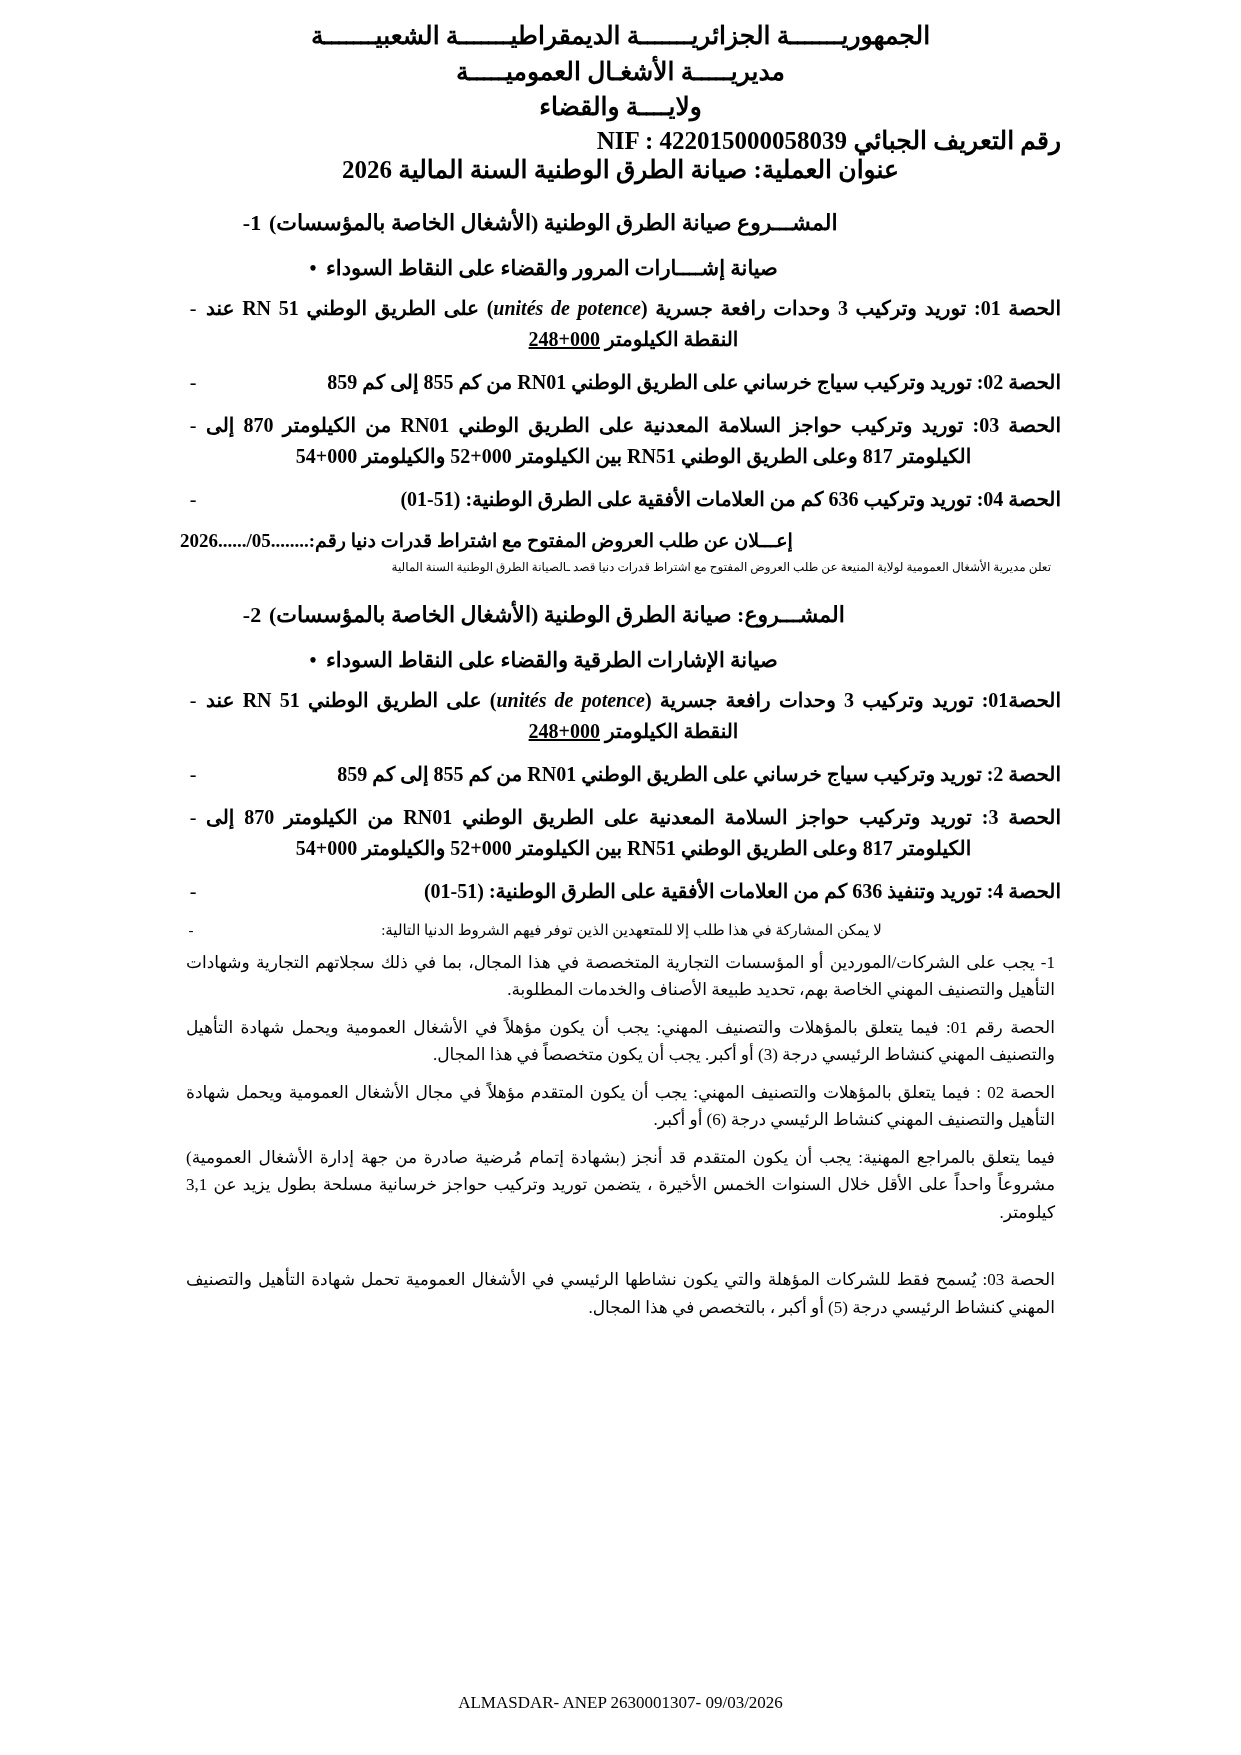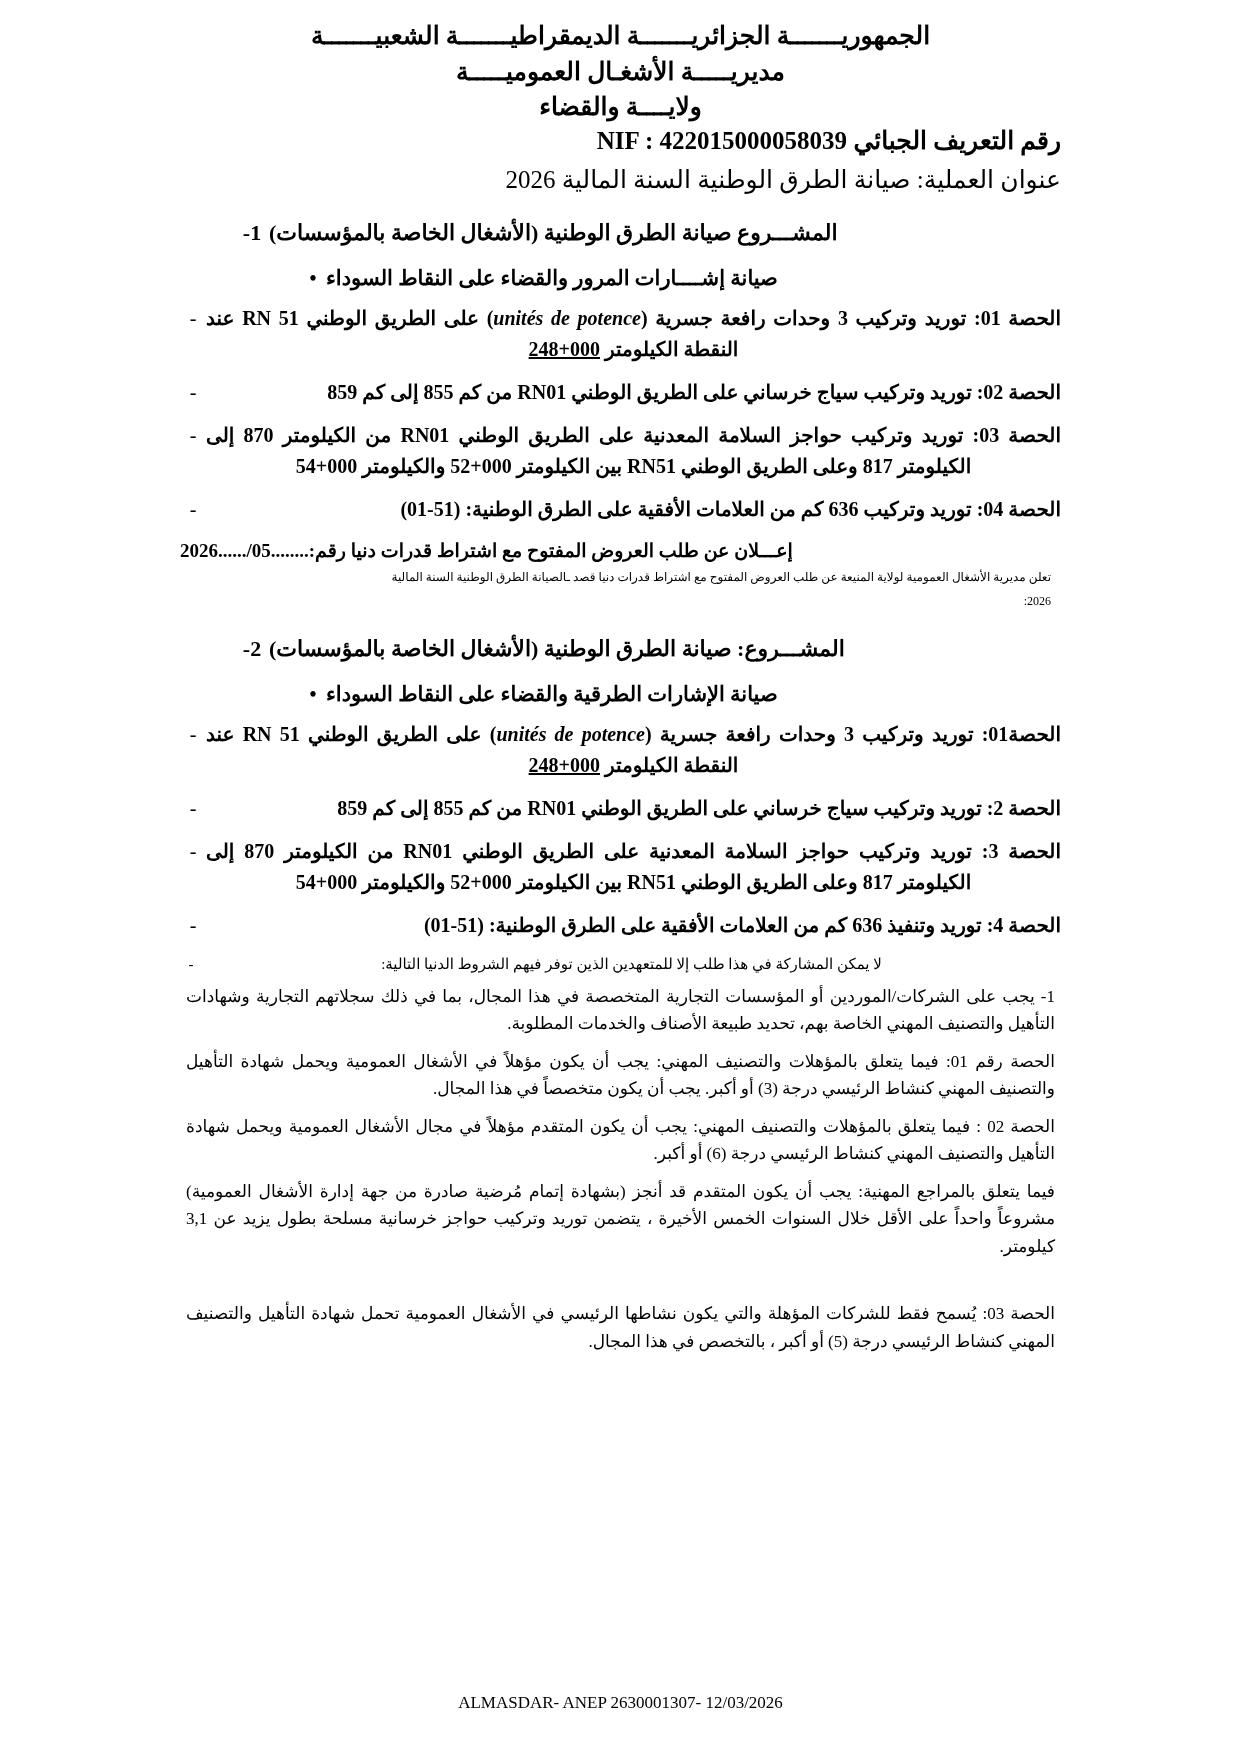--- a/index.html
+++ b/index.html
@@ -35,23 +35,24 @@
   .hdr-nif {
     font-size: 25px;
     font-weight: bold;
     direction: rtl;
     text-align: right;
     margin-top: 1px;
   }
   .hdr-nif .lat { direction: ltr; unicode-bidi: embed; }
 
   .op-title {
-    font-weight: normal;
+    text-align: center;
+    font-weight: bold;
     font-size: 25px;
-    margin-top: 10px;
+    margin-top: 0;
     white-space: nowrap;
   }
 
   
   .num-item {
     display: flex;
     flex-direction: row-reverse;
     justify-content: flex-start;
     align-items: baseline;
     font-weight: bold;
@@ -208,21 +209,20 @@
     <span class="body"><span>الحصة 03: توريد وتركيب حواجز السلامة المعدنية على الطريق الوطني </span><span class="lat">RN01</span><span> من الكيلومتر 870 إلى الكيلومتر 817 وعلى الطريق الوطني </span><span class="lat">RN51</span><span> بين الكيلومتر 000+52 والكيلومتر 000+54</span></span>
   </div>
 
   <div class="lot">
     <span class="dash">-</span>
     <span class="body">الحصة 04: توريد وتركيب 636 كم من العلامات الأفقية على الطرق الوطنية: (51-01)</span>
   </div>
 
   <div class="announce">إعـــلان عن طلب العروض المفتوح مع اشتراط قدرات دنيا رقم:........05/......2026</div>
   <div class="small-para">تعلن مديرية الأشغال العمومية لولاية المنيعة عن طلب العروض المفتوح مع اشتراط قدرات دنيا قصد ـالصيانة الطرق الوطنية  السنة المالية</div>
-  <div class="small-para">2026:</div>
 
   <div class="num-item">
     <span class="marker">2-</span>
     <span class="txt">المشـــروع: صيانة الطرق الوطنية (الأشغال الخاصة بالمؤسسات)</span>
   </div>
 
   <div class="bullet-item">
     <span class="dot">•</span>
     <span>صيانة الإشارات الطرقية والقضاء على النقاط السوداء</span>
   </div>
@@ -254,14 +254,14 @@
 
   <div class="cond-p">1- يجب على الشركات/الموردين أو المؤسسات التجارية المتخصصة في هذا المجال، بما في ذلك سجلاتهم التجارية وشهادات التأهيل والتصنيف المهني الخاصة بهم، تحديد طبيعة الأصناف والخدمات المطلوبة.</div>
   <div class="cond-p">الحصة رقم 01: فيما يتعلق بالمؤهلات والتصنيف المهني: يجب أن يكون مؤهلاً في الأشغال العمومية ويحمل شهادة التأهيل والتصنيف المهني كنشاط الرئيسي درجة (3) أو أكبر. يجب أن يكون متخصصاً في هذا المجال.</div>
   <div class="cond-p">الحصة  02 : فيما يتعلق بالمؤهلات والتصنيف المهني: يجب أن يكون المتقدم مؤهلاً في مجال الأشغال العمومية ويحمل شهادة التأهيل والتصنيف المهني كنشاط الرئيسي درجة (6) أو أكبر.</div>
   <div class="cond-p">فيما يتعلق بالمراجع المهنية: يجب أن يكون المتقدم قد أنجز (بشهادة إتمام مُرضية صادرة من جهة إدارة الأشغال العمومية) مشروعاً واحداً على الأقل خلال السنوات الخمس الأخيرة ، يتضمن توريد وتركيب حواجز خرسانية مسلحة بطول يزيد عن 3,1 كيلومتر.</div>
 
   <div class="spacer-lg"></div>
 
   <div class="cond-p">الحصة 03: يُسمح فقط للشركات المؤهلة والتي يكون نشاطها الرئيسي في الأشغال العمومية تحمل شهادة التأهيل والتصنيف المهني كنشاط الرئيسي درجة (5) أو أكبر ، بالتخصص في هذا المجال.</div>
 
-  <div class="footer">ALMASDAR- ANEP 2630001307- 12/03/2026</div>
+  <div class="footer">ALMASDAR- ANEP 2630001307- 09/03/2026</div>
 </div>
 
 </body></html>

